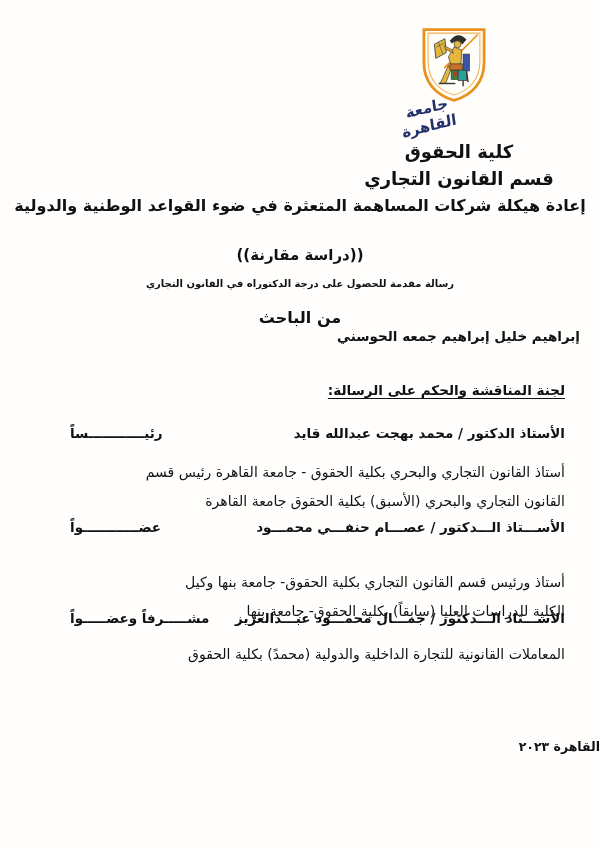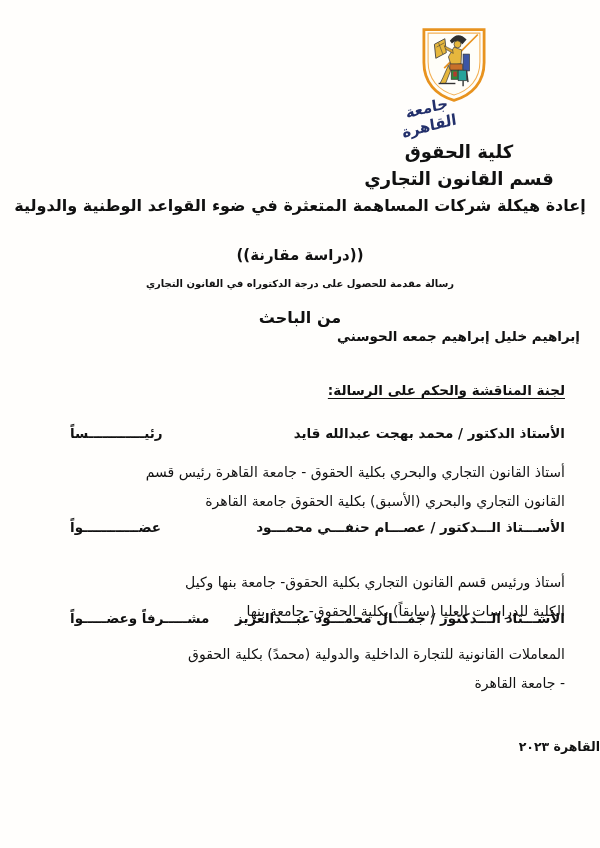--- a/index.html
+++ b/index.html
@@ -138,18 +138,17 @@
     <div>أستاذ ورئيس قسم القانون التجاري بكلية الحقوق- جامعة بنها وكيل</div>
     <div>الكلية للدراسات العليا (سابقاً) بكلية الحقوق- جامعة بنها</div>
   </div>
 
   <div class="member-row row-3">
     <span class="member-name">الأســـتاذ الـــدكتور / جمـــال محمـــود عبـــدالعزيز</span>
     <span class="member-role">مشـــــرفاً وعضـــــواً</span>
   </div>
   <div class="member-desc desc-3">
     <div>المعاملات القانونية للتجارة الداخلية والدولية (محمدً) بكلية الحقوق</div>
-    <div>- جامعة القاهرة</div>
   </div>
 
   <div class="place-year">القاهرة ٢٠٢٣</div>
 
 </div>
 
 </body></html>

